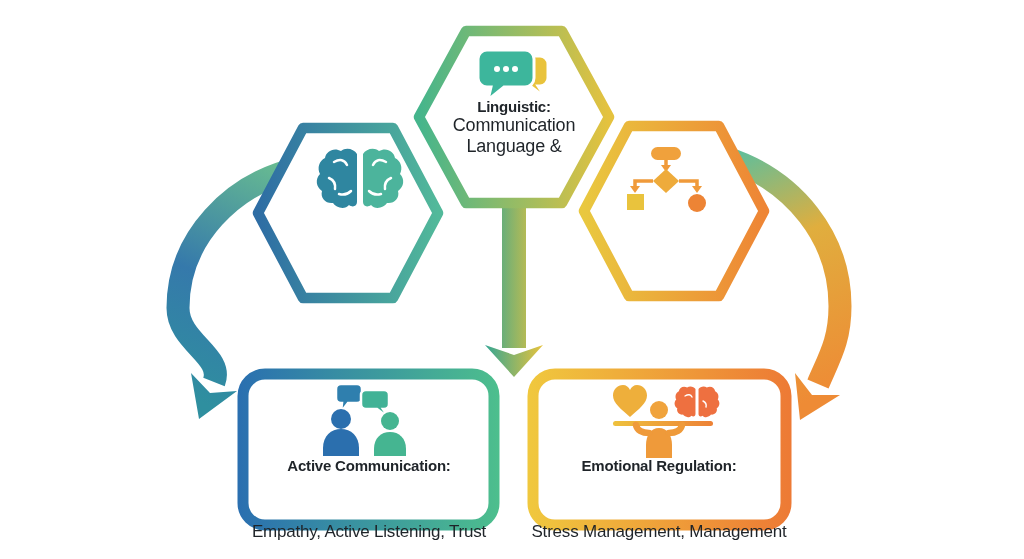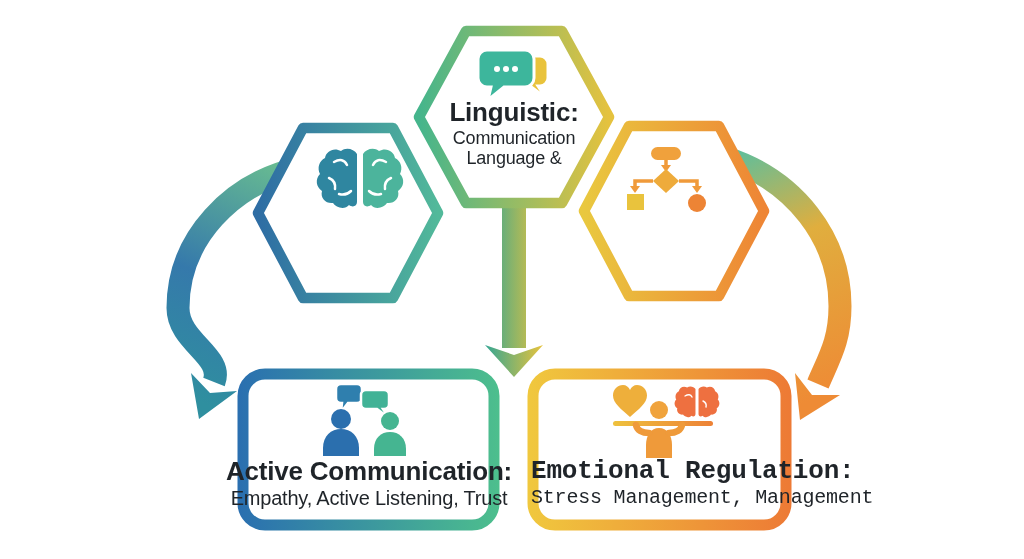--- a/index.html
+++ b/index.html
@@ -2,23 +2,23 @@
 <html><head>
 <meta charset="utf-8">
 <style>
   html,body{margin:0;padding:0;background:#e8e8e8;}
   .stage{
     position:relative;width:1024px;height:559px;background:#ffffff;
     overflow:hidden;font-family:"Liberation Sans", sans-serif;color:#1f2429;
   }
   .stage svg.layer{position:absolute;left:0;top:0;width:1024px;height:559px;}
   .label{position:absolute;text-align:center;line-height:1.14;letter-spacing:-0.2px;}
-  .hex-title,.box-title{font-size:26px;font-weight:bold;white-space:nowrap;}
+  .hex-title,.box-title{font-size:15px;font-weight:bold;white-space:nowrap;}
   .hex-sub{font-size:18px;white-space:nowrap;}
-  .box-sub{font-size:20px;white-space:nowrap;}
+  .box-sub{font-size:17px;white-space:nowrap;margin-top:48px;}
 </style>
 </head>
 <body>
 
 <div class="stage">
 
   <svg class="layer" viewBox="0 0 1024 559">
     <defs>
       <linearGradient id="gradNeuroHex" gradientUnits="userSpaceOnUse" x1="258" y1="213" x2="438" y2="213">
         <stop offset="0" stop-color="#2e6da4"></stop>
@@ -154,18 +154,18 @@
     <div class="hex-sub">Communication</div>
     <div class="hex-sub">Language &amp;</div>
   </div>
 
 
   <div class="label" style="left:219px;top:457px;width:300px;">
     <div class="box-title">Active Communication:</div>
     <div class="box-sub">Empathy, Active Listening, Trust</div>
   </div>
 
-  <div class="label" style="left:531px;top:457px;width:300px;font-family:Liberation Mono, monospace;">
+  <div class="label" style="left:509px;top:457px;width:300px;">
     <div class="box-title">Emotional Regulation:</div>
     <div class="box-sub">Stress Management, Management</div>
   </div>
 
 </div>
 
 </body></html>

